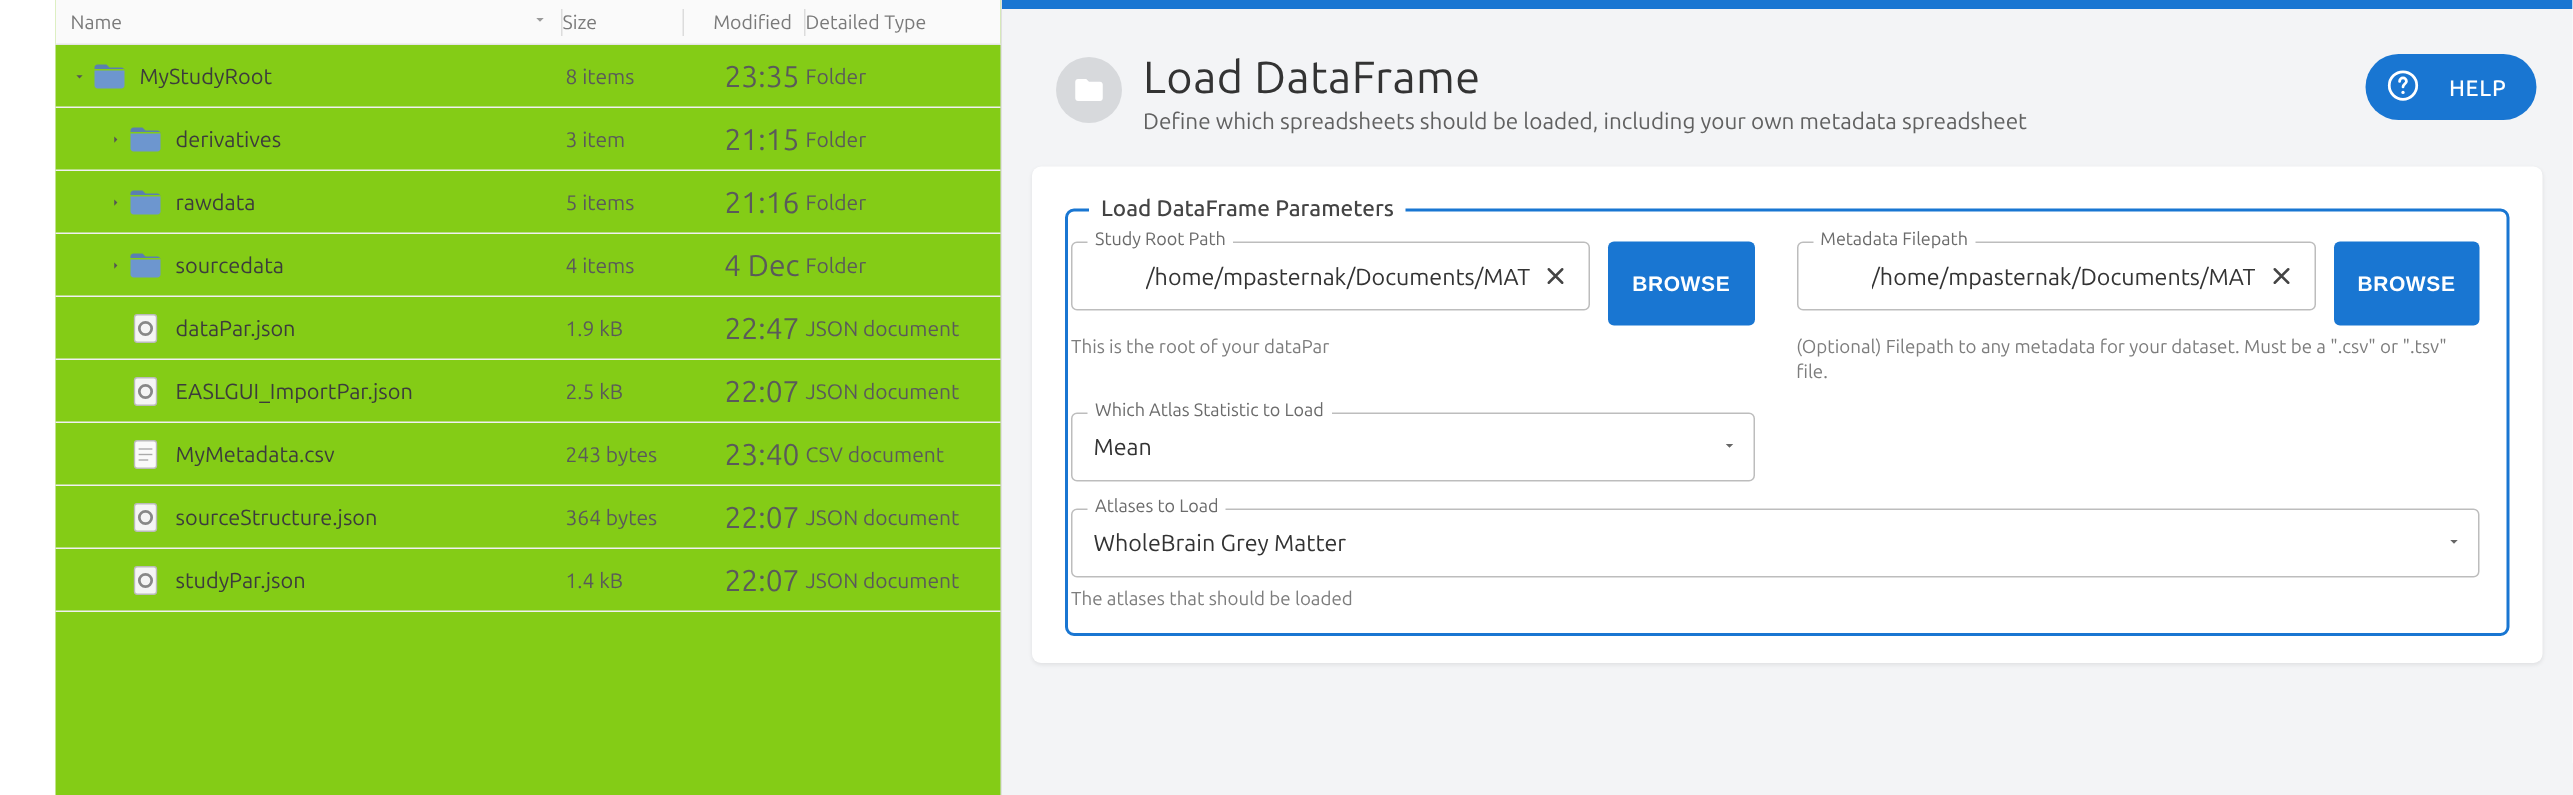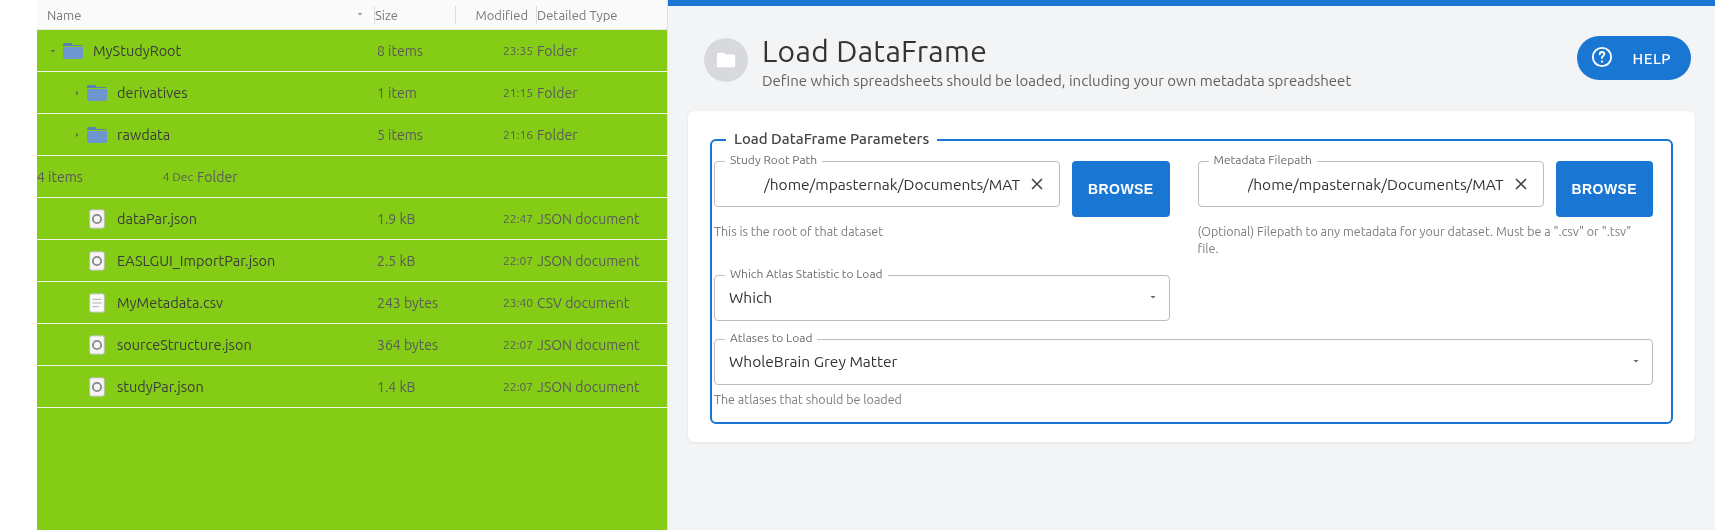--- a/index.html
+++ b/index.html
@@ -46,21 +46,21 @@
 .fb-row {
   display: flex;
   height: 42px;
   border-bottom: 1px solid #f0f0f0;
   align-items: center;
   font-size: 14.5px;
   color: #3c3c3c;
 }
 .fb-row .col-name { flex: 1; display:flex; align-items:center; }
 .fb-row .col-size { width: 80px; text-align: left; color:#5a5a5a; font-size:14px;}
-.fb-row .col-mod { width: 80px; text-align: right; padding-right:4px; color:#5a5a5a; font-size:12px;}
+.fb-row .col-mod { width: 80px; text-align: right; padding-right:4px; color:#5a5a5a; font-size:20px;}
 .fb-row .col-type { width: 130px; text-align: left; color:#5a5a5a; font-size:14px;}
 .indent { display:inline-block; }
 .expander { width:16px; display:inline-flex; justify-content:center; align-items:center; color:#5a5a5a; font-size:11px;}
 .file-icon { width:24px; height:24px; margin-right:8px; display:inline-flex; align-items:center; justify-content:center;}
 
 
 .top-bar { height:6px; background:#1976d2; }
 .page-head {
   padding: 28px 36px 22px 36px;
   display:flex; align-items:flex-start;
@@ -172,21 +172,21 @@
             </svg>
           </span>
           <span class="file-icon">
             <svg width="24" height="24" viewBox="0 0 24 24">
               <path fill="#5a7fb0" d="M10 4H4c-1.1 0-2 .9-2 2v1h20V8c0-1.1-.9-2-2-2h-8l-2-2z"></path>
               <path fill="#6d96cf" d="M2 8h20v10c0 1.1-.9 2-2 2H4c-1.1 0-2-.9-2-2V8z"></path>
             </svg>
           </span>
           <span>derivatives</span>
         </div>
-        <div class="col-size">1 item</div>
+        <div class="col-size">3 item</div>
         <div class="col-mod">21:15</div>
         <div class="col-type">Folder</div>
       </div>
       <div class="fb-row">
         <div class="col-name">
           <span class="indent" style="width:32px"></span>
           <span class="expander">
             <svg width="10" height="10" viewBox="0 0 24 24">
               <path d="M10 7l5 5-5 5z" fill="#555"></path>
             </svg>
@@ -197,20 +197,35 @@
               <path fill="#6d96cf" d="M2 8h20v10c0 1.1-.9 2-2 2H4c-1.1 0-2-.9-2-2V8z"></path>
             </svg>
           </span>
           <span>rawdata</span>
         </div>
         <div class="col-size">5 items</div>
         <div class="col-mod">21:16</div>
         <div class="col-type">Folder</div>
       </div>
       <div class="fb-row">
+        <div class="col-name">
+          <span class="indent" style="width:32px"></span>
+          <span class="expander">
+            <svg width="10" height="10" viewBox="0 0 24 24">
+              <path d="M10 7l5 5-5 5z" fill="#555"></path>
+            </svg>
+          </span>
+          <span class="file-icon">
+            <svg width="24" height="24" viewBox="0 0 24 24">
+              <path fill="#5a7fb0" d="M10 4H4c-1.1 0-2 .9-2 2v1h20V8c0-1.1-.9-2-2-2h-8l-2-2z"></path>
+              <path fill="#6d96cf" d="M2 8h20v10c0 1.1-.9 2-2 2H4c-1.1 0-2-.9-2-2V8z"></path>
+            </svg>
+          </span>
+          <span>sourcedata</span>
+        </div>
         <div class="col-size">4 items</div>
         <div class="col-mod">4 Dec</div>
         <div class="col-type">Folder</div>
       </div>
       <div class="fb-row">
         <div class="col-name">
           <span class="indent" style="width:32px"></span>
           <span class="expander"></span>
           <span class="file-icon">
             <svg width="22" height="22" viewBox="0 0 24 24">
@@ -328,21 +343,21 @@
               <span class="float-label">Study Root Path</span>
               <input value="/home/mpasternak/Documents/MAT" style="">
               <span class="clear-x">
                 <svg width="18" height="18" viewBox="0 0 24 24">
                     <path d="M18 6L6 18M6 6l12 12" stroke="#444" stroke-width="2.2" stroke-linecap="round"></path>
                   </svg>
               </span>
             </div>
             <button class="browse-btn">BROWSE</button>
           </div>
-          <div class="helper-text">This is the root of that dataset</div>
+          <div class="helper-text">This is the root of your dataPar</div>
         </div>
 
         <div class="field-wrap">
           <div class="browse-row">
             <div class="outlined">
               <span class="float-label">Metadata Filepath</span>
               <input value="/home/mpasternak/Documents/MAT" style="">
               <span class="clear-x">
                 <svg width="18" height="18" viewBox="0 0 24 24">
                     <path d="M18 6L6 18M6 6l12 12" stroke="#444" stroke-width="2.2" stroke-linecap="round"></path>
@@ -350,21 +365,21 @@
               </span>
             </div>
             <button class="browse-btn">BROWSE</button>
           </div>
           <div class="helper-text">(Optional) Filepath to any metadata for your dataset. Must be a ".csv" or ".tsv" file.</div>
         </div>
 
         <div class="field-wrap">
           <div class="outlined">
             <span class="float-label">Which Atlas Statistic to Load</span>
-            <span>Which</span>
+            <span>Mean</span>
             <span class="dropdown-arrow">
               <svg width="12" height="12" viewBox="0 0 24 24">
                   <path d="M7 10l5 5 5-5z" fill="currentColor"></path>
                 </svg>
             </span>
           </div>
         </div>
 
 
         <div class="field-wrap full-row">

